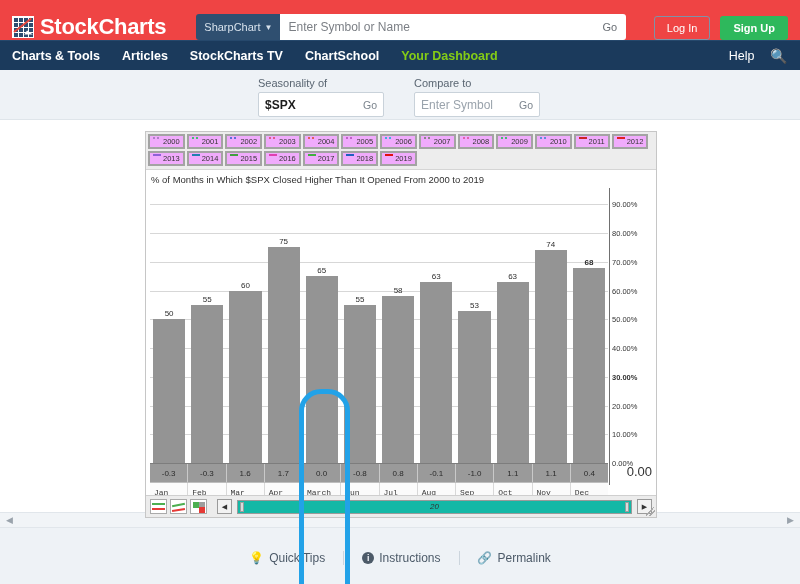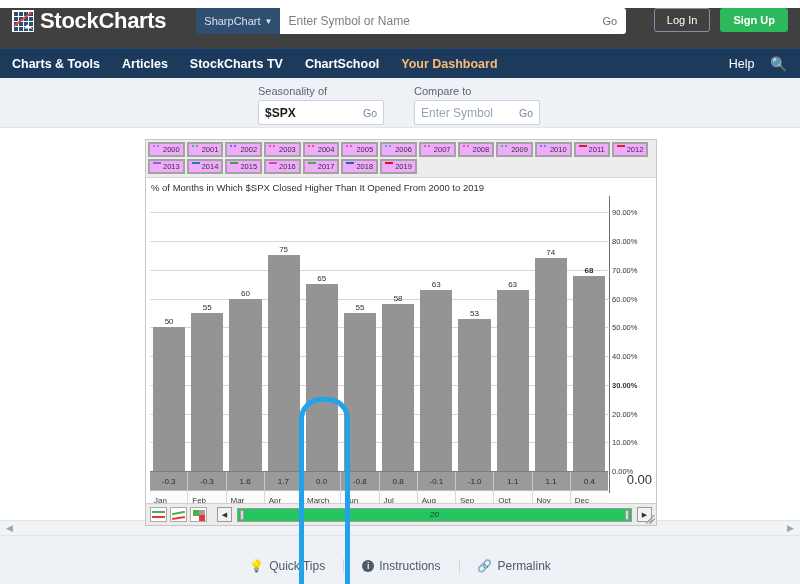--- a/index.html
+++ b/index.html
@@ -5,27 +5,26 @@
   * { box-sizing: border-box; margin: 0; padding: 0; }
   html, body {
     width: 800px; height: 584px;
     font-family: "Liberation Sans", sans-serif;
     background: #ffffff;
     overflow: hidden;
   }
 
   
   .topbar {
-    background: #404040;
+    background: #ef4444;
     height: 40px;
     display: flex;
-    align-items: flex-start;
+    align-items: flex-end;
     padding: 0 12px;
     position: relative;
-    margin-top: 8px;
   }
   .brand { display: flex; align-items: center; gap: 6px; }
   .brand-logo {
     width: 22px; height: 22px;
     background:
       repeating-linear-gradient(to right, #ffffff 0 1px, transparent 1px 5px),
       repeating-linear-gradient(to bottom, #ffffff 0 1px, transparent 1px 5px),
       #2d4d70;
     border: 1px solid #ffffff;
     position: relative;
@@ -86,21 +85,21 @@
 
   
   .navbar {
     background: #1b3a5c; height: 30px; display: flex; align-items: center;
     padding: 0 12px; border-top: 1px solid #26486c;
   }
   .navlink {
     color: #ffffff; font-size: 12.5px; font-weight: bold;
     margin-right: 22px; cursor: pointer; white-space: nowrap;
   }
-  .navlink.green { color: #fdba74; }
+  .navlink.green { color: #84cc16; }
   .nav-right { margin-left: auto; display: flex; align-items: center; gap: 16px; }
   .nav-right .navlink { margin-right: 0; font-weight: normal; }
   .search-glyph { color: #fff; font-size: 14px; cursor: pointer; }
 
   
   .controls {
     background: #eef2f6; height: 50px;
     display: flex; align-items: flex-start; gap: 30px;
     padding: 7px 0 0 258px;
     border-bottom: 1px solid #dfe5ea;
@@ -171,21 +170,21 @@
     position: absolute; left: 4px; right: 48px; bottom: 21px; height: 19px;
     display: flex; background: #9a9a9a; border-top: 1px solid #7d7d7d;
   }
   .footer-cell {
     flex: 1; display: flex; align-items: center; justify-content: center;
     font-size: 8px; color: #2b2b2b; border-right: 1px solid #c9c9c9;
   }
   .footer-cell:last-child { border-right: none; }
   .month-row {
     position: absolute; left: 4px; right: 48px; bottom: 2px; height: 19px;
-    display: flex; background: #fbfbfb; border-top: 1px solid #bdbdbd;
+    display: flex; background: #fbfbfb; border-top: 1px solid #bdbdbd; font-family: Liberation Mono, monospace;
   }
   .month-cell {
     flex: 1; display: flex; align-items: center; padding-left: 4px;
     font-size: 8px; color: #3a3a3a; border-right: 1px solid #d8d8d8;
   }
   .month-cell:last-child { border-right: none; }
   .zero-label {
     position: absolute; right: 4px; bottom: 24px; font-size: 13px; color: #333;
   }
 
@@ -202,21 +201,21 @@
   .ticon .l1, .ticon .l2 {
     position: absolute; left: 1px; right: 1px; height: 2px;
   }
   .sq { position: absolute; width: 6px; height: 6px; }
   .scroll-btn {
     width: 15px; height: 15px; border: 1px solid #9a9a9a; background: #f2f2f2;
     display: flex; align-items: center; justify-content: center;
     font-size: 7px; color: #333; cursor: pointer; margin-left: 7px;
   }
   .scroll-track {
-    flex: 1; height: 14px; border: 1px solid #9a9a9a; background: #22c55e;
+    flex: 1; height: 14px; border: 1px solid #9a9a9a; background: #14b8a6;
     margin: 0 2px; position: relative; font-style: italic;
   }
   .scroll-thumb-l {
     position: absolute; left: 2px; top: 1px; bottom: 1px; width: 4px;
     background: #dcdcdc; border: 1px solid #9d9d9d; cursor: pointer;
   }
   .scroll-thumb-r {
     position: absolute; right: 2px; top: 1px; bottom: 1px; width: 4px;
     background: #dcdcdc; border: 1px solid #9d9d9d; cursor: pointer;
   }

